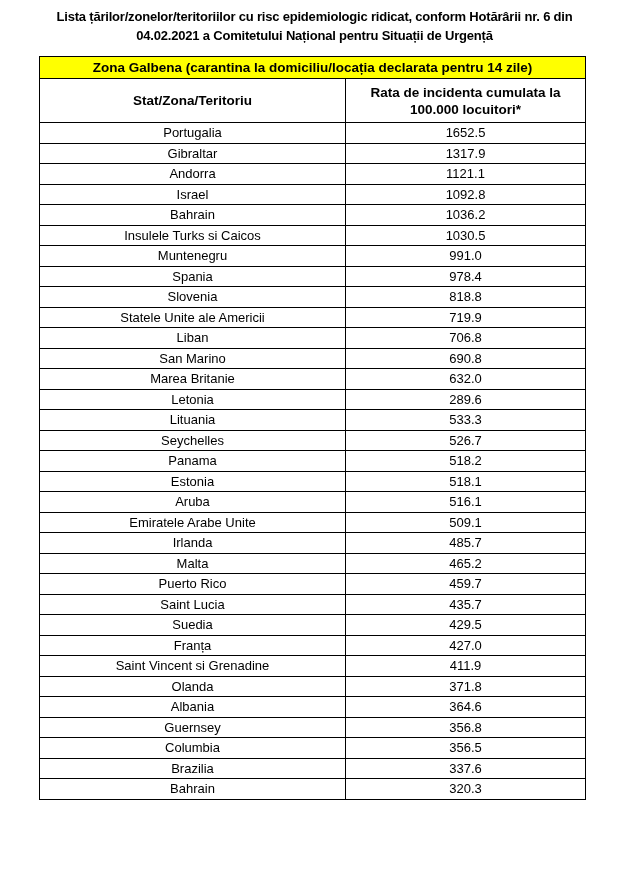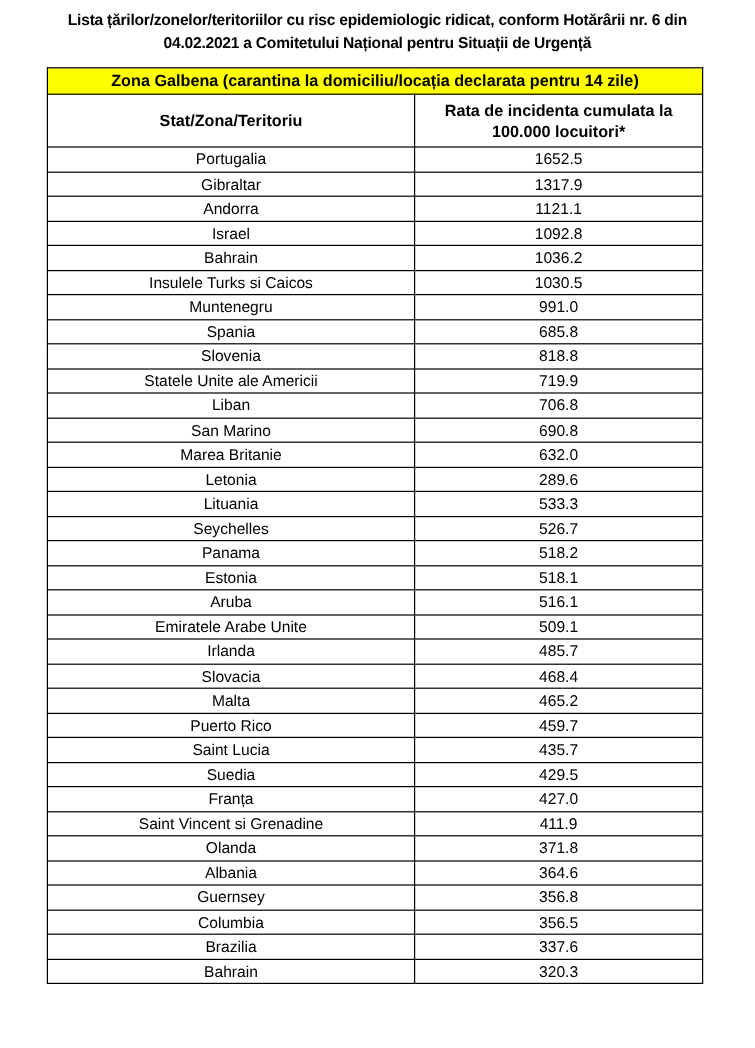--- a/index.html
+++ b/index.html
@@ -105,21 +105,21 @@
       <tr>
         <td>Insulele Turks si Caicos</td>
         <td>1030.5</td>
       </tr>
       <tr>
         <td>Muntenegru</td>
         <td>991.0</td>
       </tr>
       <tr>
         <td>Spania</td>
-        <td>685.8</td>
+        <td>978.4</td>
       </tr>
       <tr>
         <td>Slovenia</td>
         <td>818.8</td>
       </tr>
       <tr>
         <td>Statele Unite ale Americii</td>
         <td>719.9</td>
       </tr>
       <tr>
@@ -158,24 +158,20 @@
         <td>Aruba</td>
         <td>516.1</td>
       </tr>
       <tr>
         <td>Emiratele Arabe Unite</td>
         <td>509.1</td>
       </tr>
       <tr>
         <td>Irlanda</td>
         <td>485.7</td>
-      </tr>
-      <tr>
-        <td>Slovacia</td>
-        <td>468.4</td>
       </tr>
       <tr>
         <td>Malta</td>
         <td>465.2</td>
       </tr>
       <tr>
         <td>Puerto Rico</td>
         <td>459.7</td>
       </tr>
       <tr>

